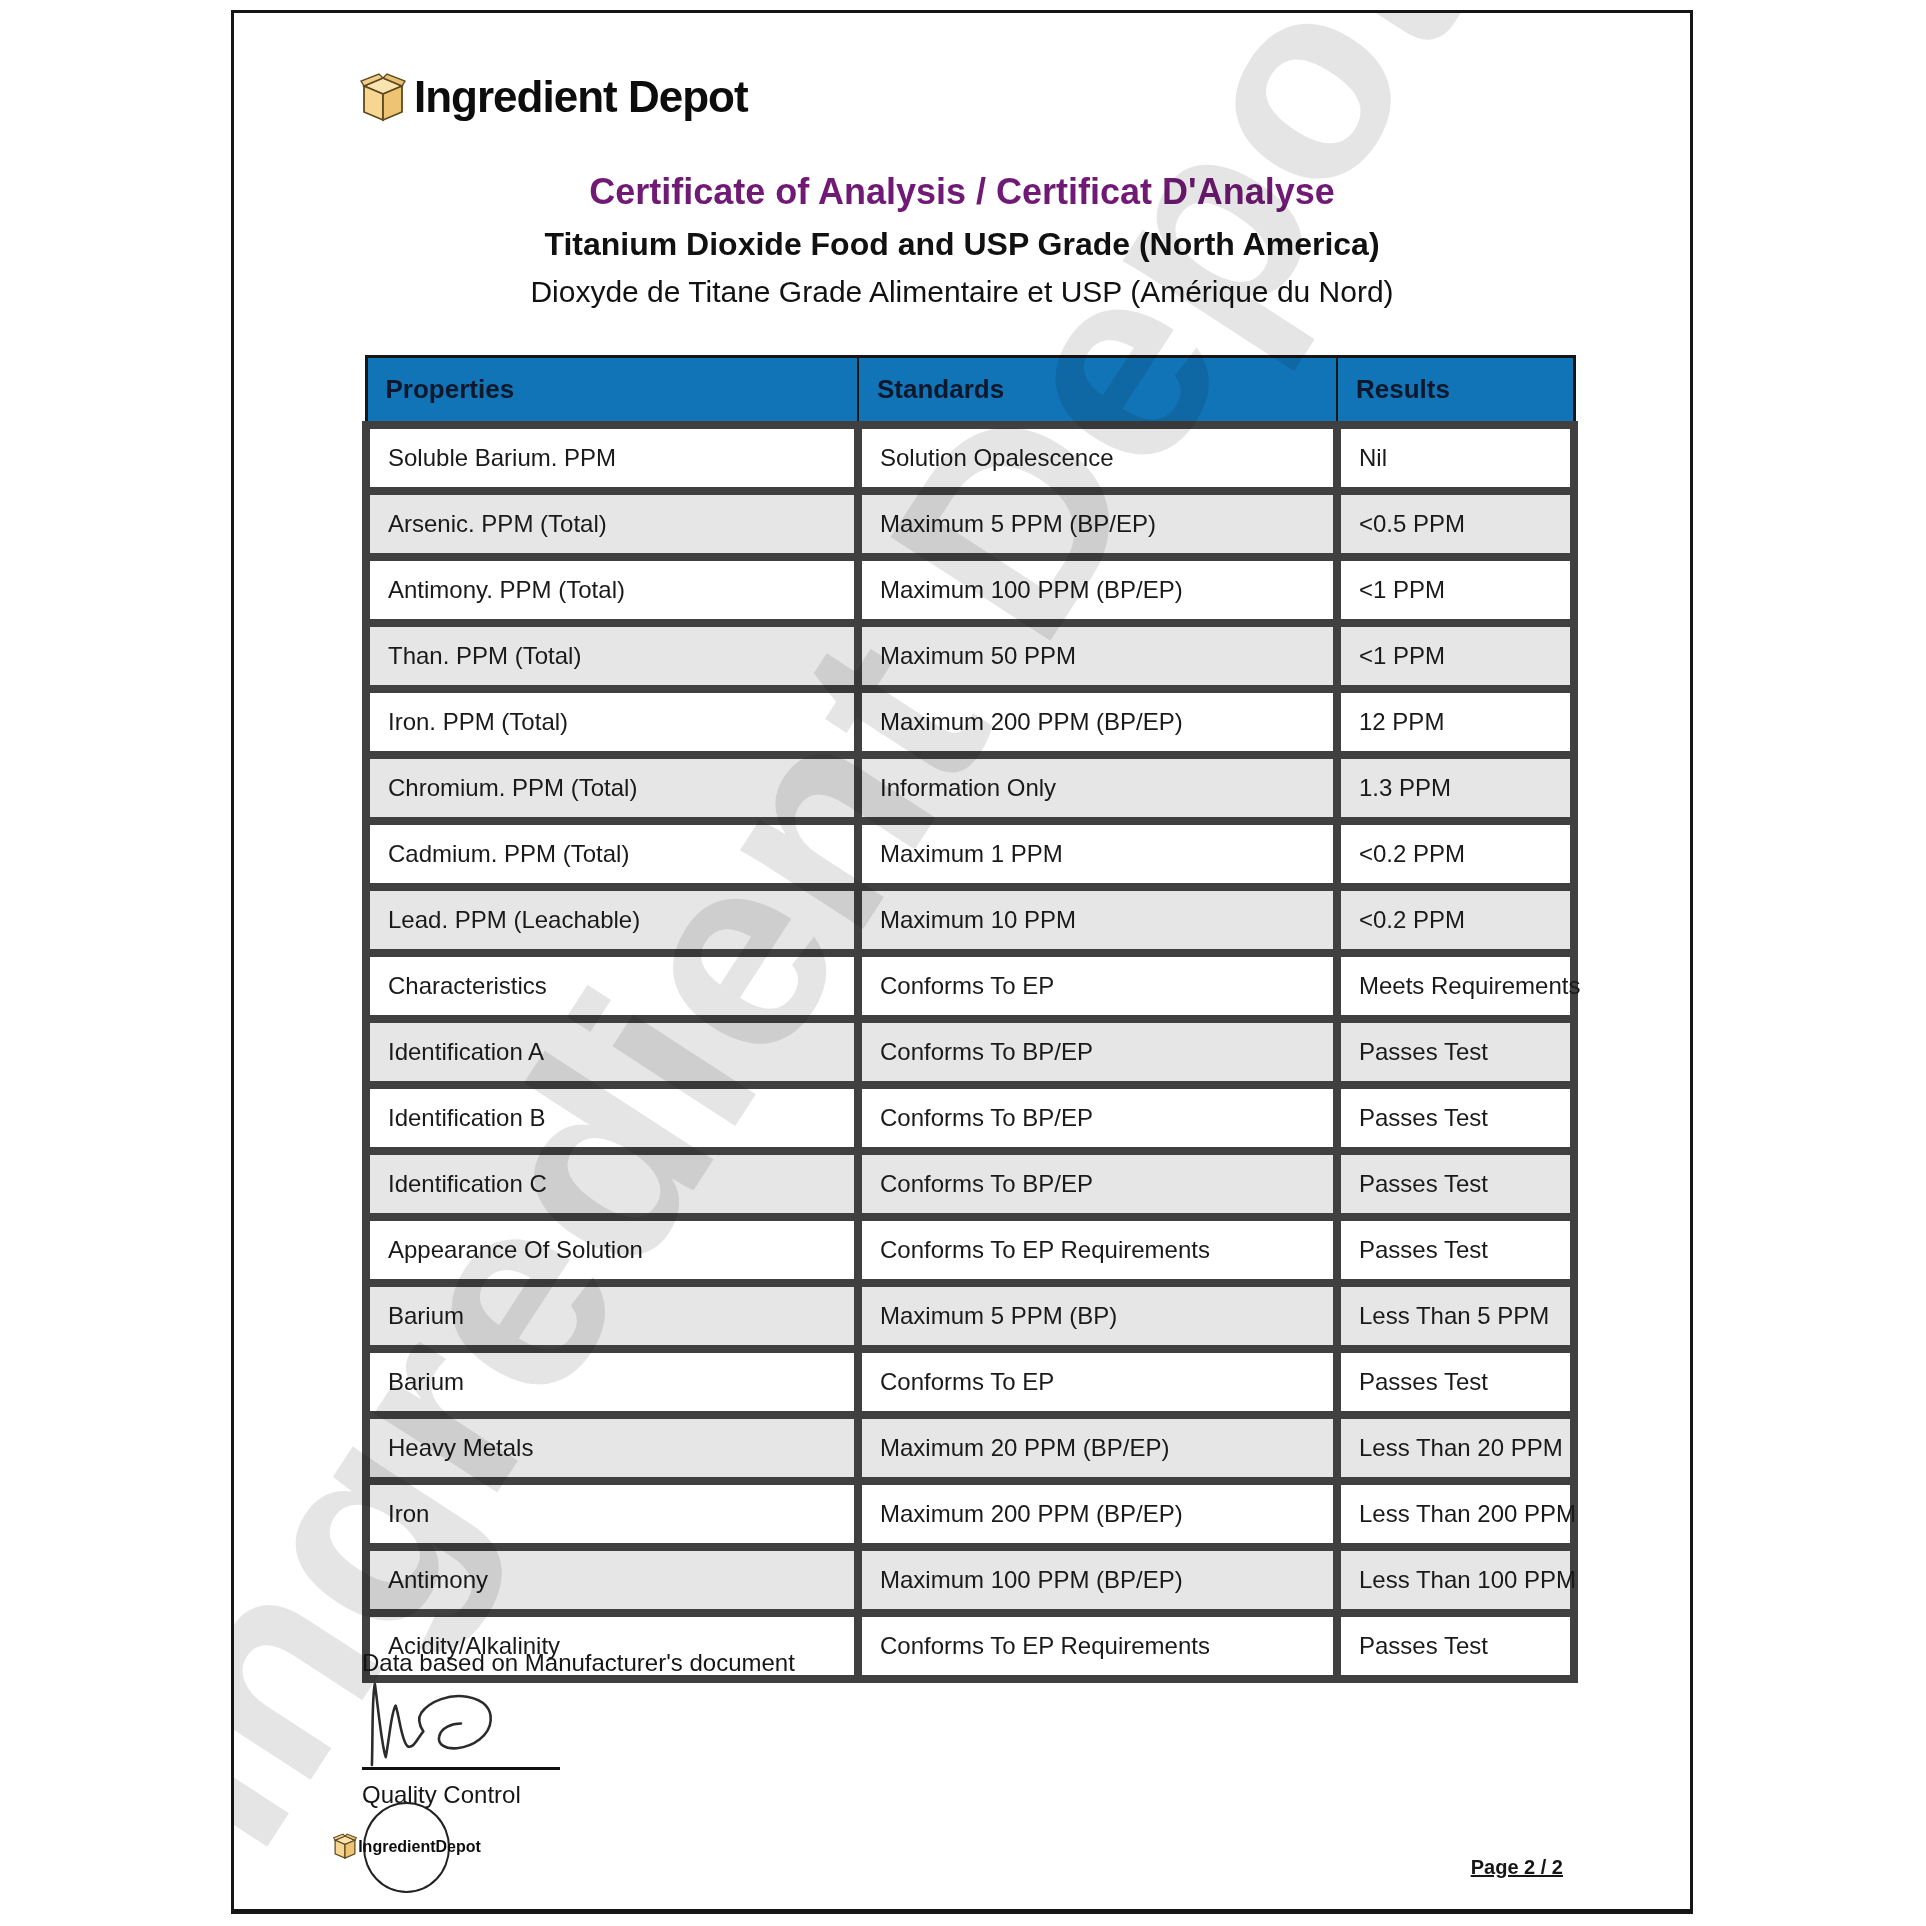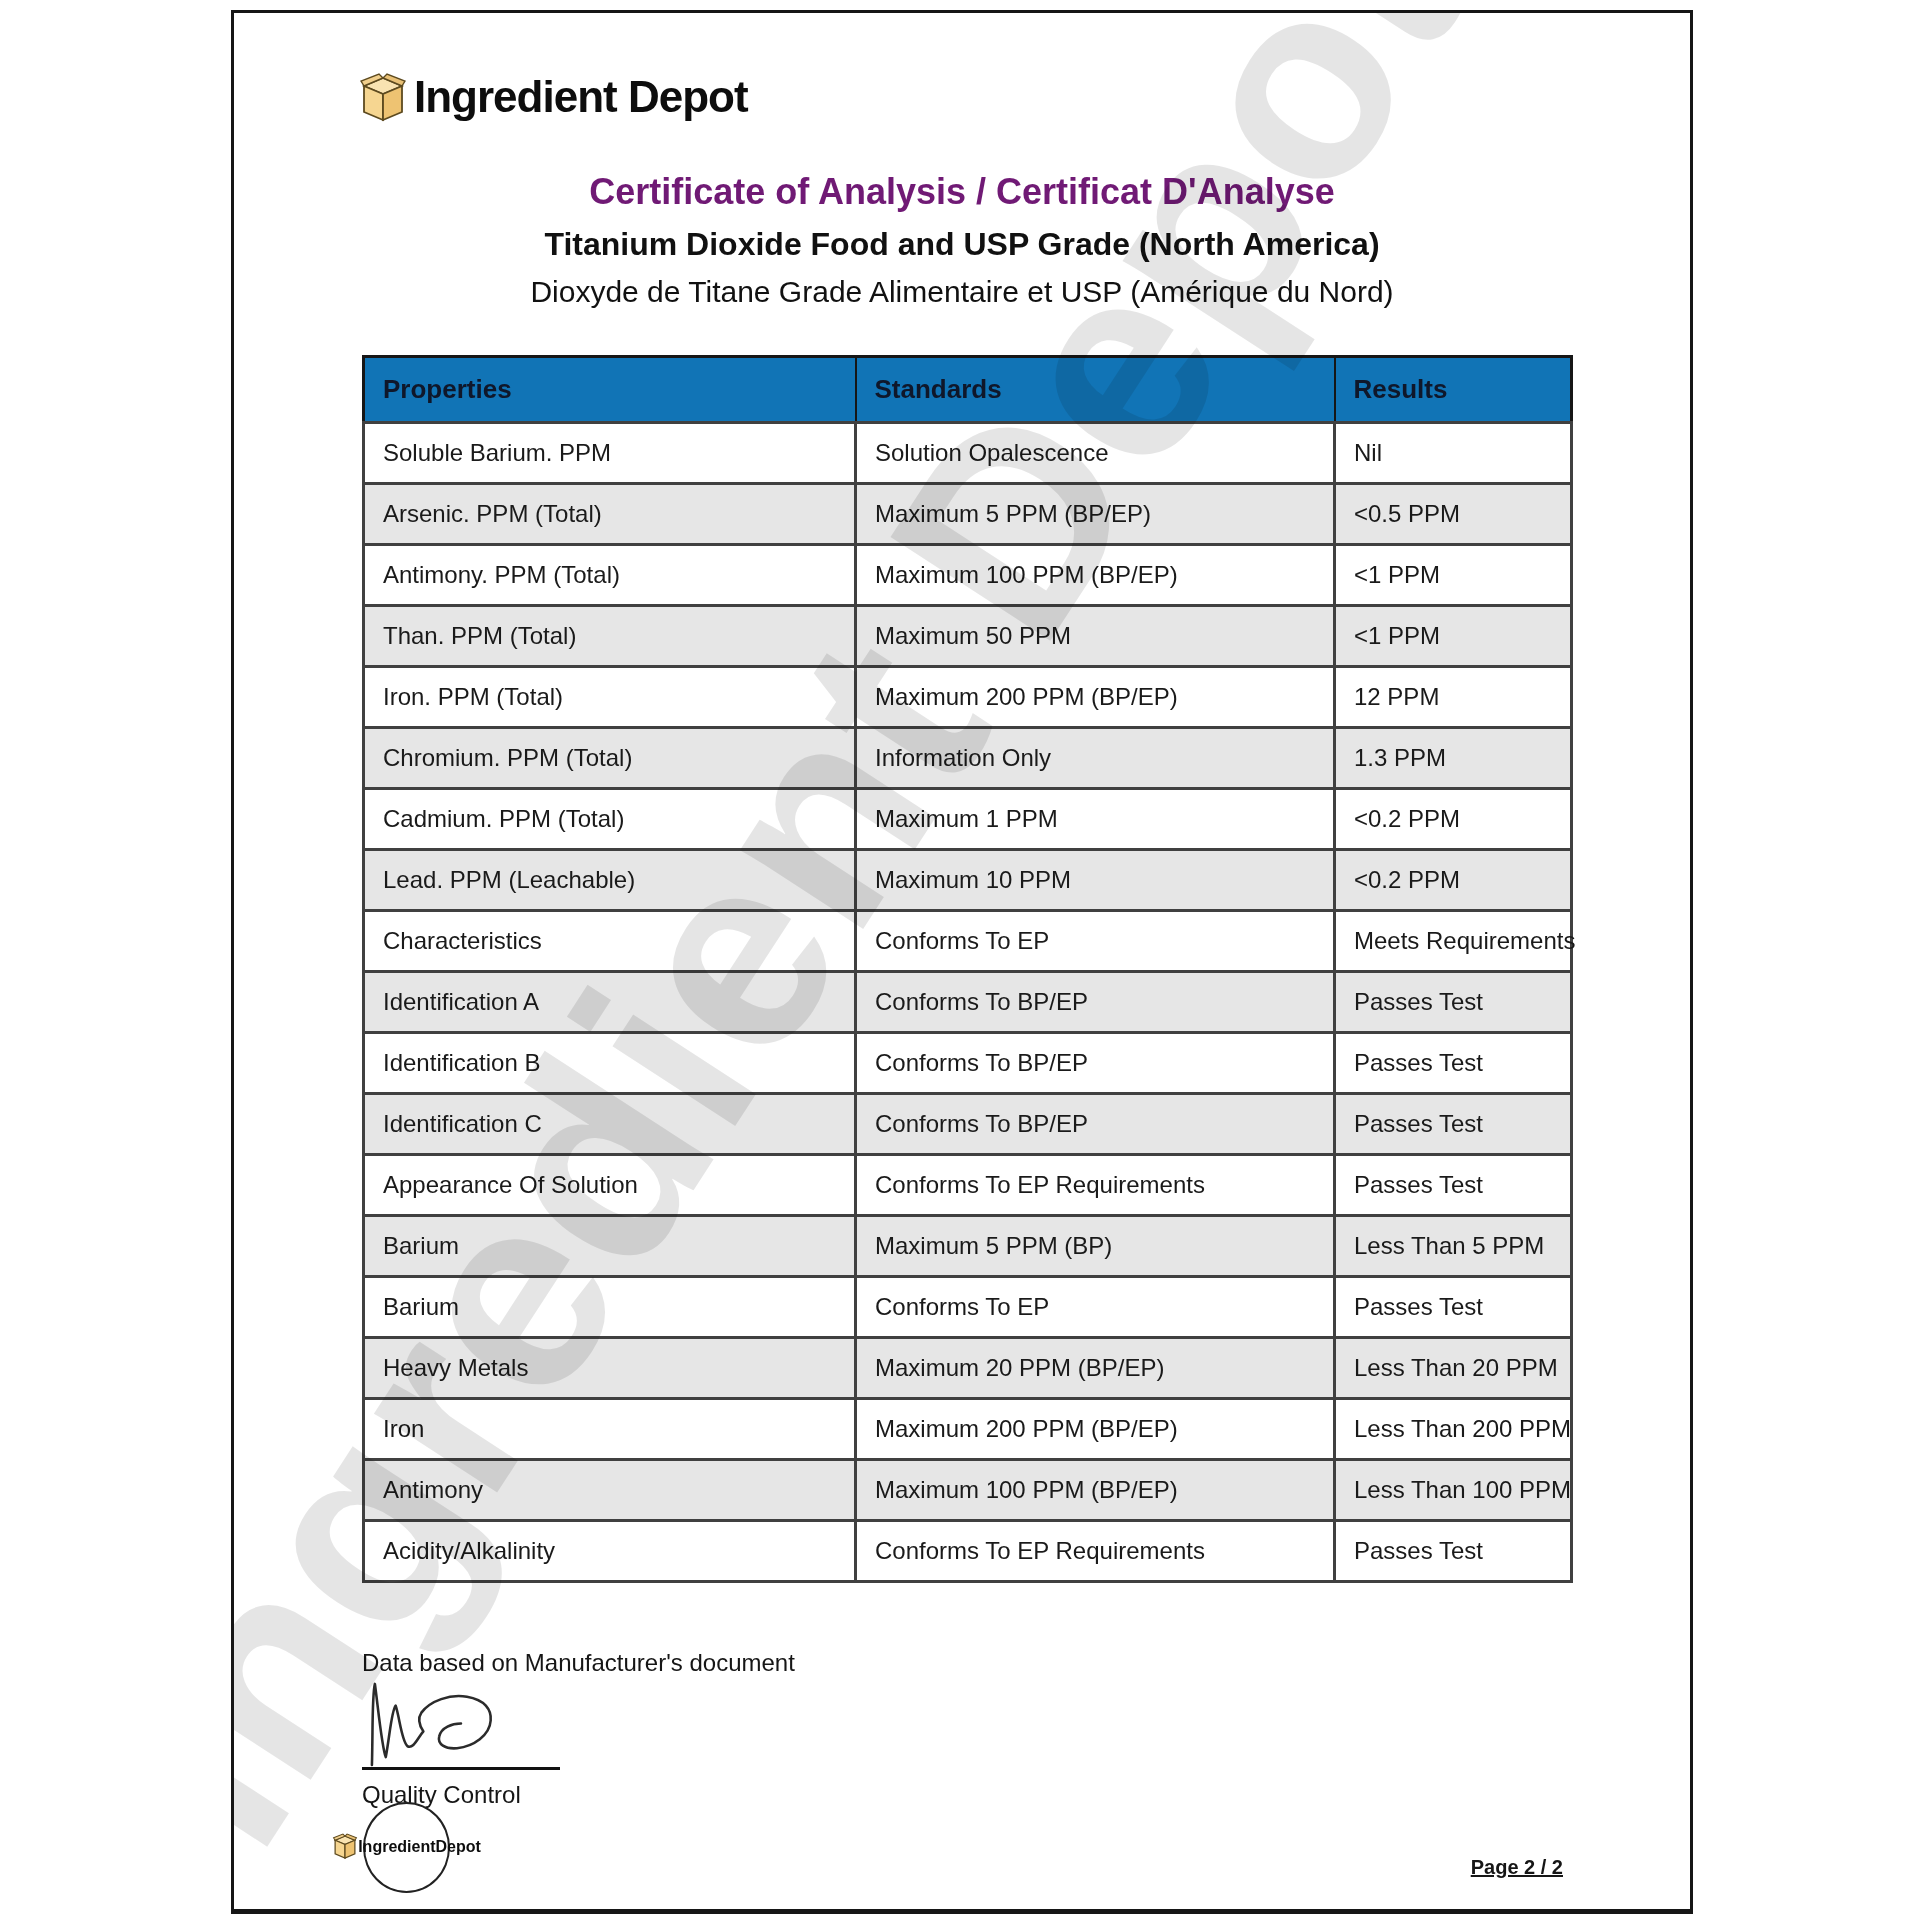--- a/index.html
+++ b/index.html
@@ -47,21 +47,21 @@
   }
   table.coa col.c1{width:492px;}
   table.coa col.c2{width:479px;}
   table.coa col.c3{width:237px;}
   table.coa th{
     height:63px;background:#1174b6;color:#0f172a;
     font-size:26px;font-weight:bold;text-align:left;
     padding:0 0 0 18px;border:2px solid #161616;white-space:nowrap;
   }
   table.coa td{
-    height:58px;padding:0 14px 0 18px;border:3px solid #404040;
+    height:58px;padding:0 14px 0 18px;border:8px solid #404040;
     text-align:left;vertical-align:middle;white-space:nowrap;color:#1a1a1a;margin-top:44px;
   }
   table.coa{border:3px solid #161616;}
   table.coa tbody tr:nth-child(even) td{background:#e6e6e6;}
   table.coa tbody tr:nth-child(odd) td{background:#ffffff;}
   
   .data-note{position:absolute;left:128px;top:1636px;font-size:24px;z-index:1;}
   .signature{position:absolute;left:131px;top:1663px;z-index:1;}
   .sig-line{position:absolute;left:128px;top:1754px;width:198px;height:3px;background:#111;z-index:1;}
   .qc-label{position:absolute;left:128px;top:1768px;font-size:24px;z-index:1;}

